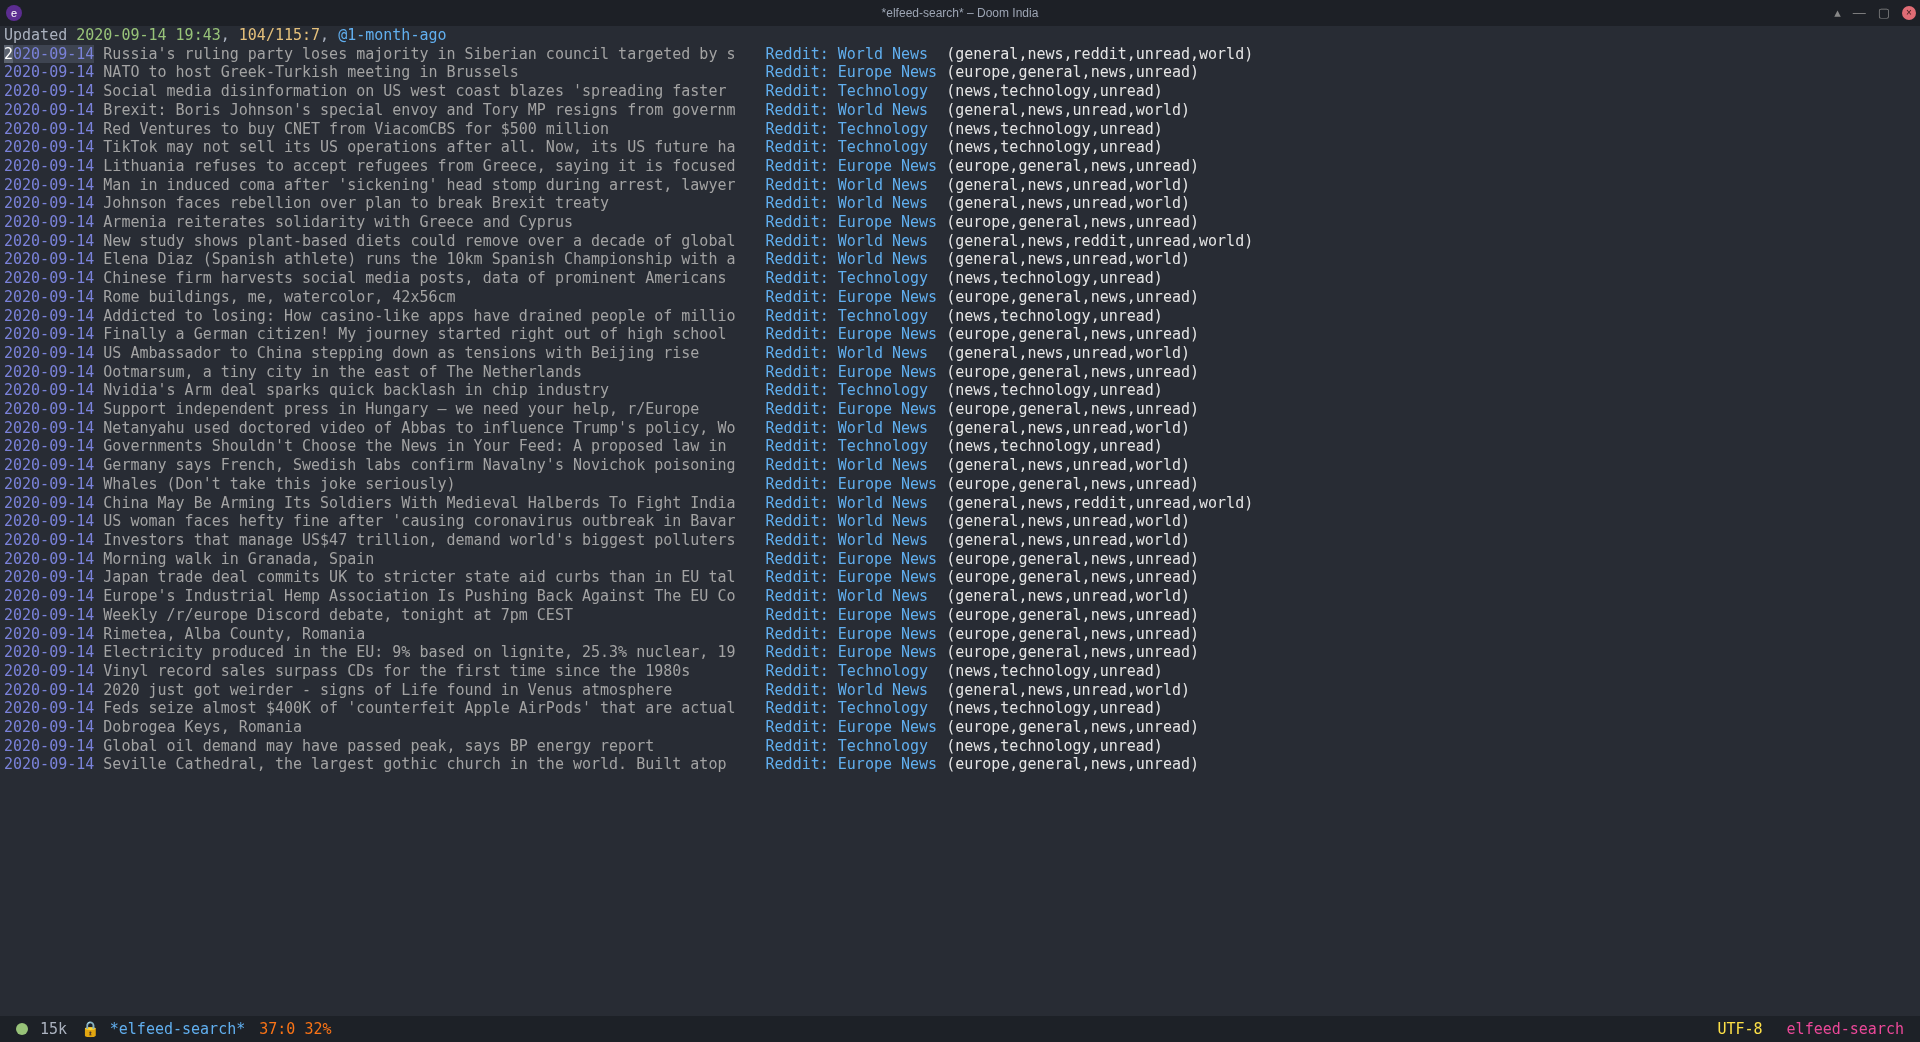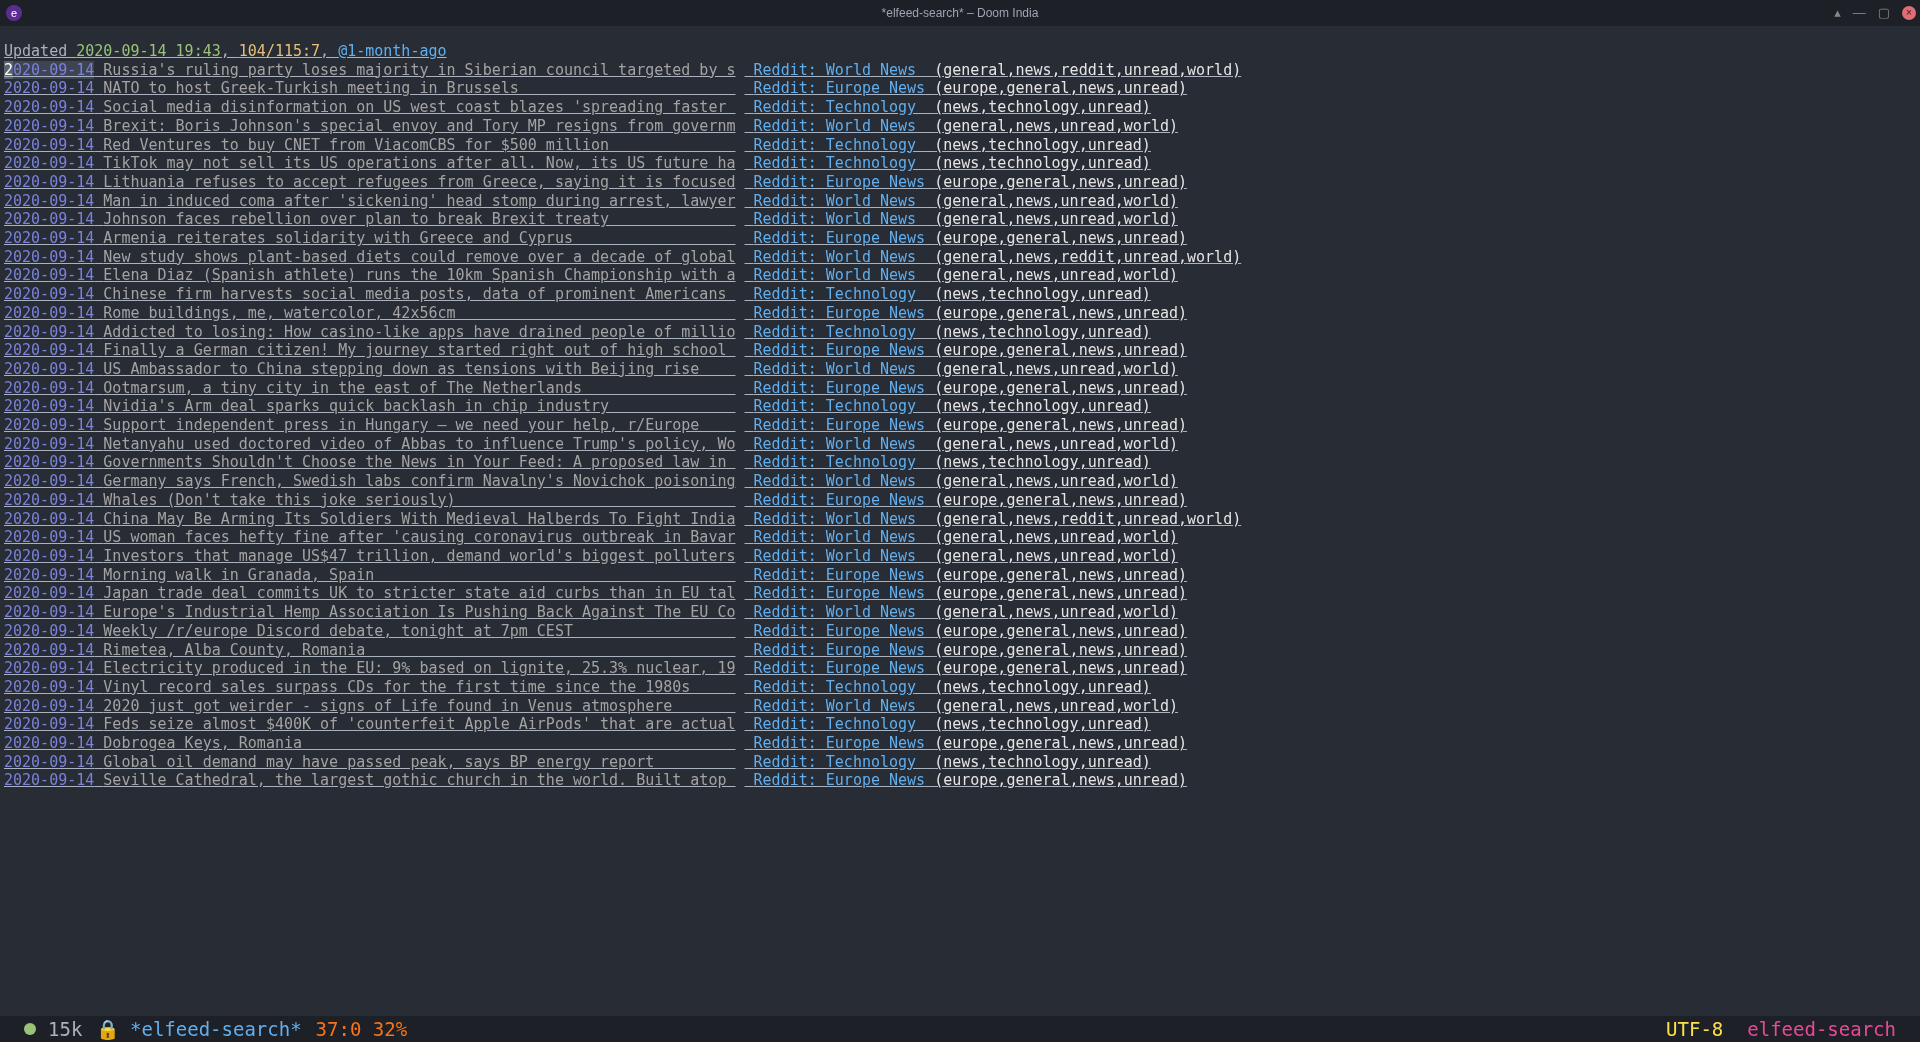--- a/index.html
+++ b/index.html
@@ -38,44 +38,43 @@
   gap: 12px;
   align-items: center;
 }
 .titlebar .win-controls span { font-size: 13px; cursor: pointer; color:#888; }
 .titlebar .win-controls .close {
   width: 14px; height: 14px; border-radius: 50%;
   background: #e06c75; display:inline-flex; align-items:center; justify-content:center;
   color:#3a1a1a; font-size:10px;
 }
 .content {
-  padding: 16px 4px;
+  padding: 0 4px;
   white-space: pre;
-  text-decoration: underline;
 }
 .header-line { color:#abb2bf; }
 .header-line .hl-updated { color:#98c379; }
 .header-line .hl-count { color:#e5c07b; }
 .header-line .hl-filter { color:#61afef; }
 .entry { display: flex; }
 .entry .date { color:#7a82da; }
 .entry .title { color:#a3a3a3; }
-.entry .feed { color:#61afef; }
+.entry .feed { color:#61afef;margin-left:12px; }
 .entry .tags { color:#e5e5e5; }
 .entry.selected .date { background:#3e4451; }
 .entry.selected .sel-char { background:#5c6370; color:#fff; }
 .modeline {
   position: fixed;
   bottom: 0; left: 0; right: 0;
   height: 26px;
   background: #1d2127;
   display: flex;
   align-items: center;
-  padding: 0 24px;
-  font-size: 19px;
+  padding: 0 16px;
+  font-size: 15px;
   color: #abb2bf;
 }
 .modeline .dot {
   width: 12px; height: 12px; border-radius:50%;
   background: #98c379; margin-right: 12px;
 }
 .modeline .size { color:#abb2bf; margin-right: 14px; }
 .modeline .lock { color:#e5c07b; margin-right: 10px; }
 .modeline .buffer { color:#61afef; margin-right: 14px; font-weight:normal;}
 .modeline .pos { color:#f97316; }

